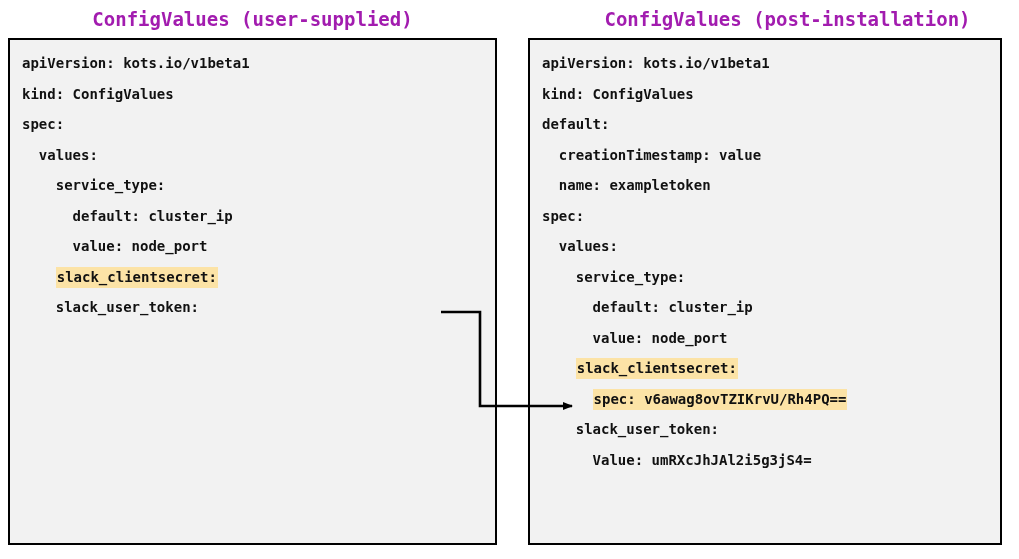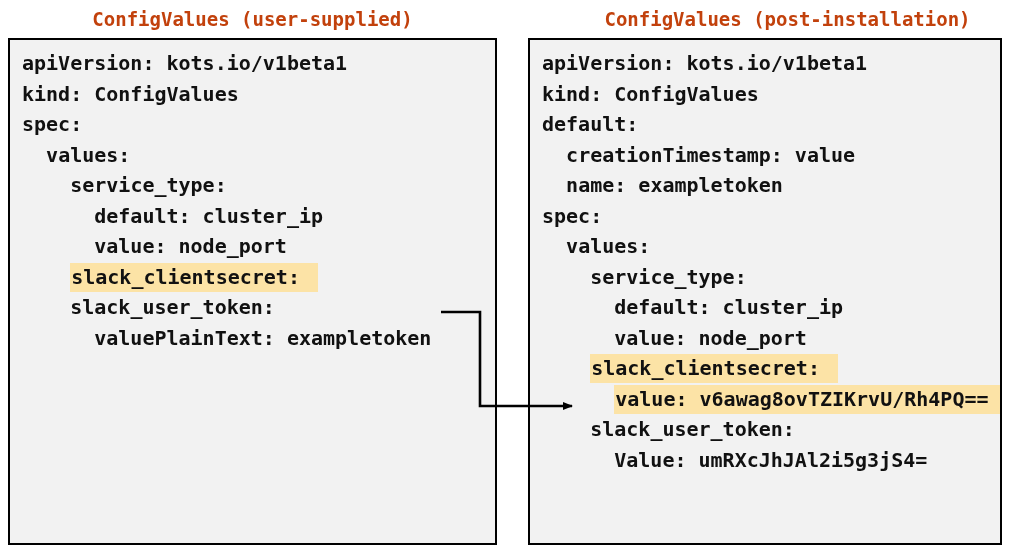--- a/index.html
+++ b/index.html
@@ -24,21 +24,21 @@
   .panel-title {
     position: absolute;
     top: 0;
     left: 0;
     width: 100%;
     text-align: center;
     font-family: "DejaVu Sans Mono", "Liberation Mono", monospace;
     font-weight: bold;
     font-size: 19px;
     letter-spacing: 0px;
-    color: #c2410c;
+    color: #a21caf;
     line-height: 26px;
     white-space: pre;
   }
 
   .code-box {
     position: absolute;
     box-sizing: border-box;
     background: #f2f2f2;
     border: 2px solid #000000;
     overflow: hidden;
@@ -50,28 +50,28 @@
     top: 8px;
     right: 0;
   }
 
   .code-line {
     height: 30.5px;
     line-height: 30.5px;
     white-space: pre;
     font-family: "DejaVu Sans Mono", "Liberation Mono", monospace;
     font-weight: bold;
-    font-size: 20px;
+    font-size: 14px;
     color: #111111;
     letter-spacing: 0px;
   }
 
   .code-line > span.hl {
     background: #fce3a6;
-    padding: 2px 18px 3px 1px;
+    padding: 2px 1px 3px 1px;
     box-decoration-break: clone;
     -webkit-box-decoration-break: clone;
   }
 
   .connector {
     position: absolute;
     left: 0;
     top: 0;
     width: 1019px;
     height: 559px;
@@ -87,41 +87,41 @@
     <div class="code-lines" id="lines-0">
         <div class="code-line"><span></span><span>apiVersion: kots.io/v1beta1</span></div>
         <div class="code-line"><span></span><span>kind: ConfigValues</span></div>
         <div class="code-line"><span></span><span>spec:</span></div>
         <div class="code-line"><span>  </span><span>values:</span></div>
         <div class="code-line"><span>    </span><span>service_type:</span></div>
         <div class="code-line"><span>      </span><span>default: cluster_ip</span></div>
         <div class="code-line"><span>      </span><span>value: node_port</span></div>
         <div class="code-line"><span>    </span><span class="hl">slack_clientsecret:</span></div>
         <div class="code-line"><span>    </span><span>slack_user_token:</span></div>
-        <div class="code-line"><span>      </span><span>valuePlainText: exampletoken</span></div>
+        <div class="code-line"><span>      </span></div>
       </div>
   </div>
 </div>
 
 <div class="panel" style="left:528px; top:6px; width:519px; height:539px;">
   <div class="panel-title">ConfigValues (post-installation)</div>
   <div class="code-box" style="left:0px; top:32px; width:474px; height:507px;">
     <div class="code-lines" id="lines-1">
         <div class="code-line"><span></span><span>apiVersion: kots.io/v1beta1</span></div>
         <div class="code-line"><span></span><span>kind: ConfigValues</span></div>
         <div class="code-line"><span></span><span>default:</span></div>
         <div class="code-line"><span>  </span><span>creationTimestamp: value</span></div>
         <div class="code-line"><span>  </span><span>name: exampletoken</span></div>
         <div class="code-line"><span></span><span>spec:</span></div>
         <div class="code-line"><span>  </span><span>values:</span></div>
         <div class="code-line"><span>    </span><span>service_type:</span></div>
         <div class="code-line"><span>      </span><span>default: cluster_ip</span></div>
         <div class="code-line"><span>      </span><span>value: node_port</span></div>
         <div class="code-line"><span>    </span><span class="hl">slack_clientsecret:</span></div>
-        <div class="code-line"><span>      </span><span class="hl">value: v6awag8ovTZIKrvU/Rh4PQ==</span></div>
+        <div class="code-line"><span>      </span><span class="hl">spec: v6awag8ovTZIKrvU/Rh4PQ==</span></div>
         <div class="code-line"><span>    </span><span>slack_user_token:</span></div>
         <div class="code-line"><span>      </span><span>Value: umRXcJhJAl2i5g3jS4=</span></div>
       </div>
   </div>
 </div>
 
 <svg class="connector" viewBox="0 0 1019 559" width="1019" height="559">
   <defs>
     <marker id="arrowhead" markerWidth="10" markerHeight="8" refX="9" refY="4" orient="auto" markerUnits="userSpaceOnUse">
       <polygon points="0 0, 10 4, 0 8" fill="#000000"></polygon>

